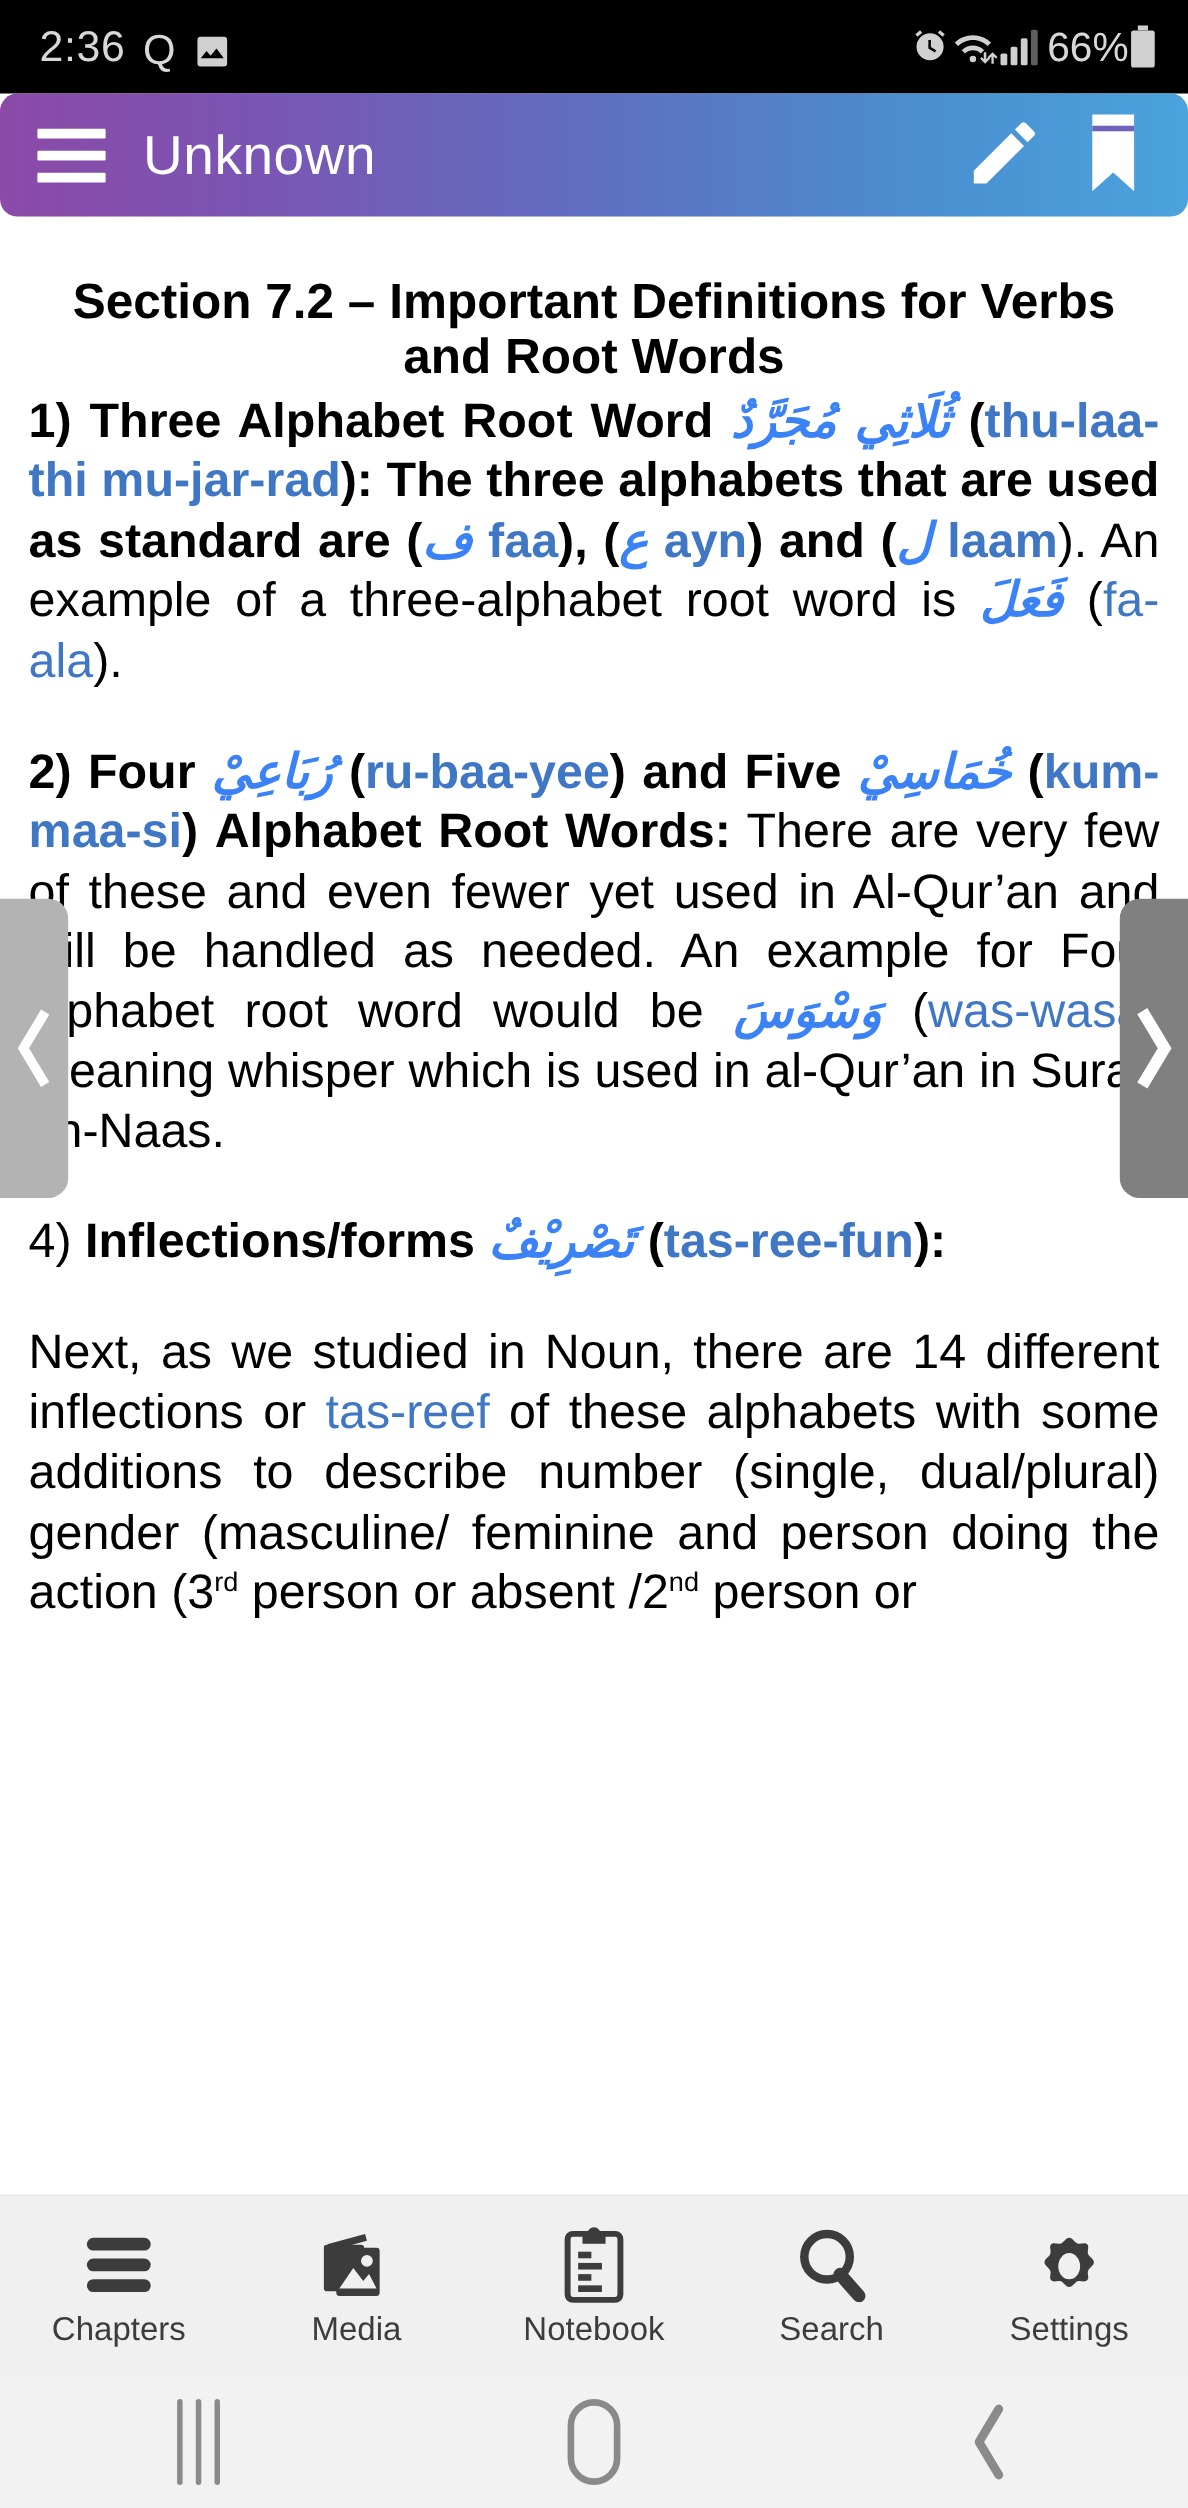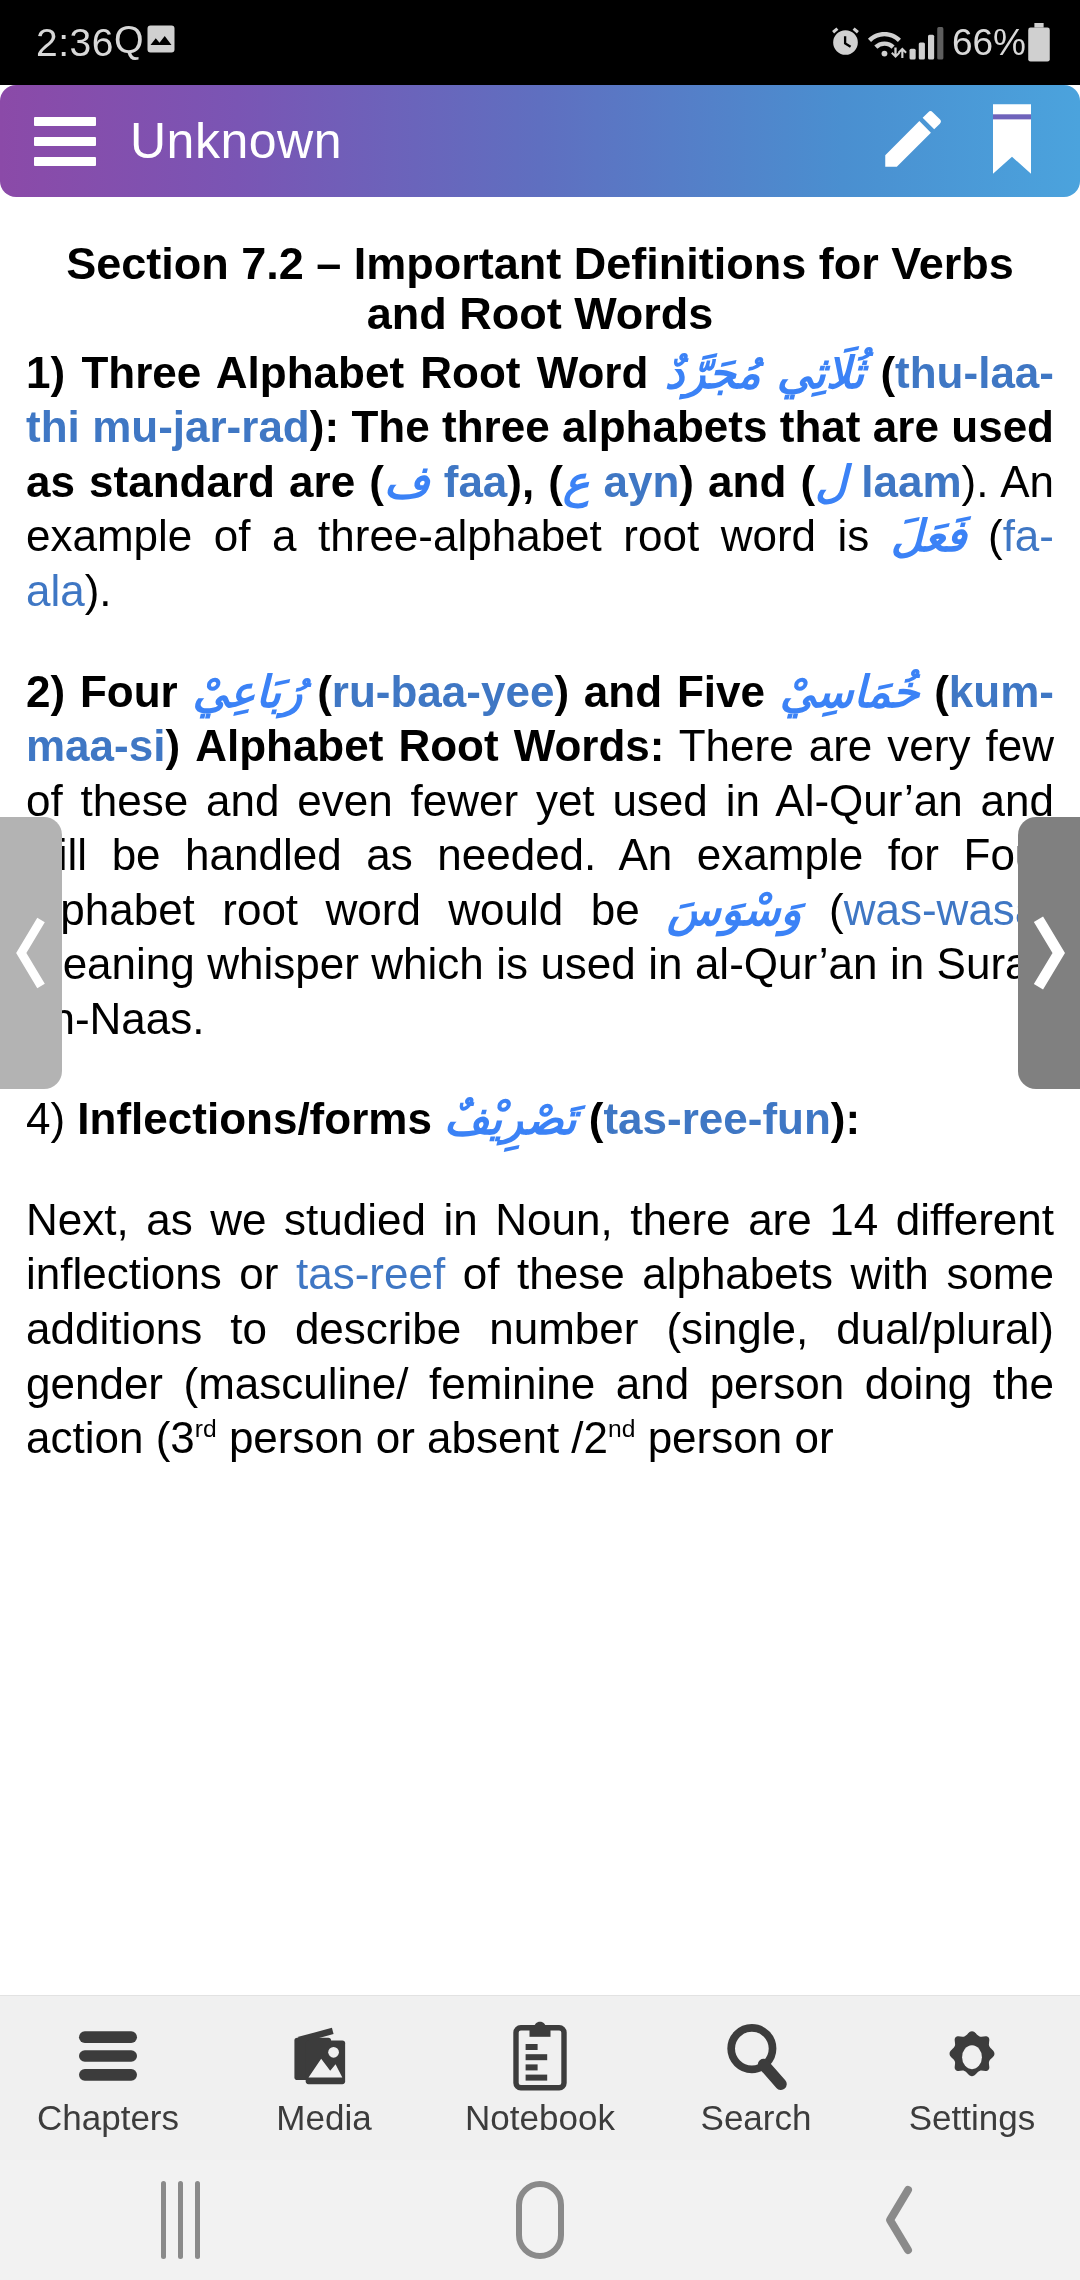--- a/index.html
+++ b/index.html
@@ -17,21 +17,21 @@
   }
 
   
   .statusbar {
     height: 85px;
     background: #000000;
     display: flex; align-items: center;
     padding: 0 28px 0 36px;
     flex: 0 0 auto;
   }
-  .sb-left { display: flex; align-items: flex-start; }
+  .sb-left { display: flex; align-items: flex-end; gap: 16px; }
   .sb-time {
     color: #d8d8d8; font-size: 39px; letter-spacing: 0.5px;
     font-family: "Liberation Sans", sans-serif;
   }
   .sb-q { color: #d8d8d8; font-size: 38px; line-height: 1; }
   .sb-spacer { flex: 1 1 auto; }
   .sb-right { display: flex; align-items: center; }
   .sb-batt {
     color: #d8d8d8; font-size: 37px; letter-spacing: 0px;
     margin-left: 4px;
@@ -55,21 +55,21 @@
     white-space: nowrap;
   }
   .appbar-spacer { flex: 1 1 auto; }
   .appbar-actions { display: flex; align-items: center; gap: 34px; padding-right: 14px; }
 
   
   .content {
     position: relative;
     flex: 1 1 auto;
     background: #ffffff;
-    padding: 34px 26px 0 26px;
+    padding: 44px 26px 0 26px;
     overflow: hidden;
   }
   .doc-title {
     text-align: center;
     font-size: 45px;
     font-weight: bold;
     line-height: 1.12;
     color: #000;
     margin: 8px 22px 6px 22px;
   }
@@ -110,21 +110,21 @@
     flex: 0 0 auto;
   }
   .tab {
     flex: 1 1 0;
     display: flex; flex-direction: column;
     align-items: center; justify-content: center;
     gap: 5px;
     cursor: pointer;
   }
   .tab-icon { height: 74px; display: flex; align-items: center; justify-content: center; }
-  .tab-label { font-size: 35px; color: #3c3c3c; }
+  .tab-label { font-size: 30px; color: #3c3c3c; }
 
   
   .sysnav {
     height: 120px;
     background: #f2f2f2;
     display: flex; align-items: center;
     flex: 0 0 auto;
   }
   .sysbtn { flex: 1 1 0; display: flex; align-items: center; justify-content: center; cursor: pointer; }
   .recents { display: flex; gap: 12px; }

